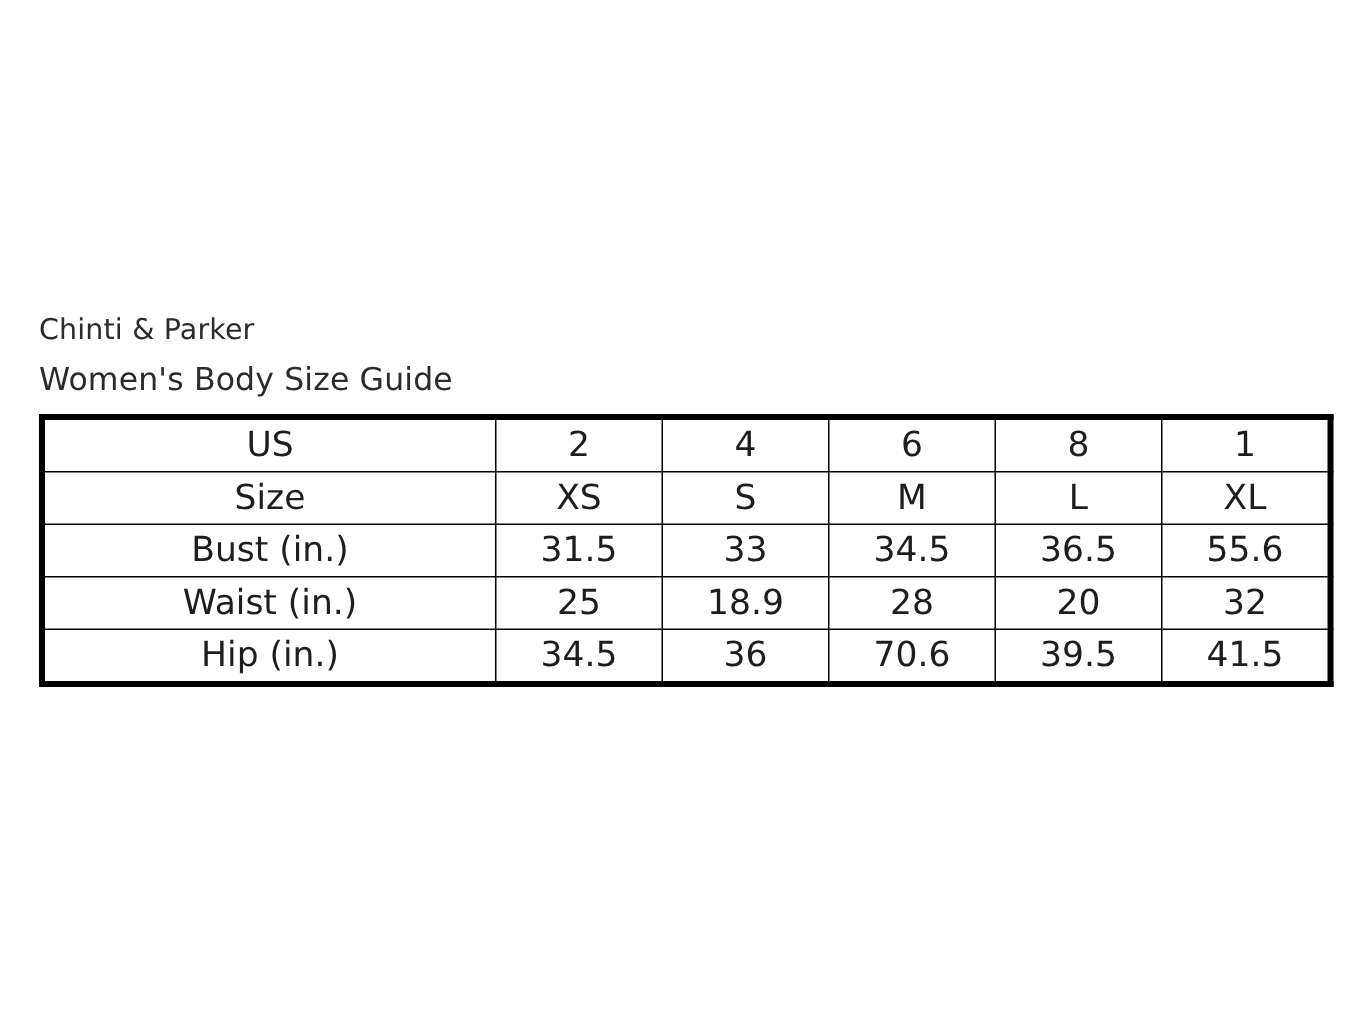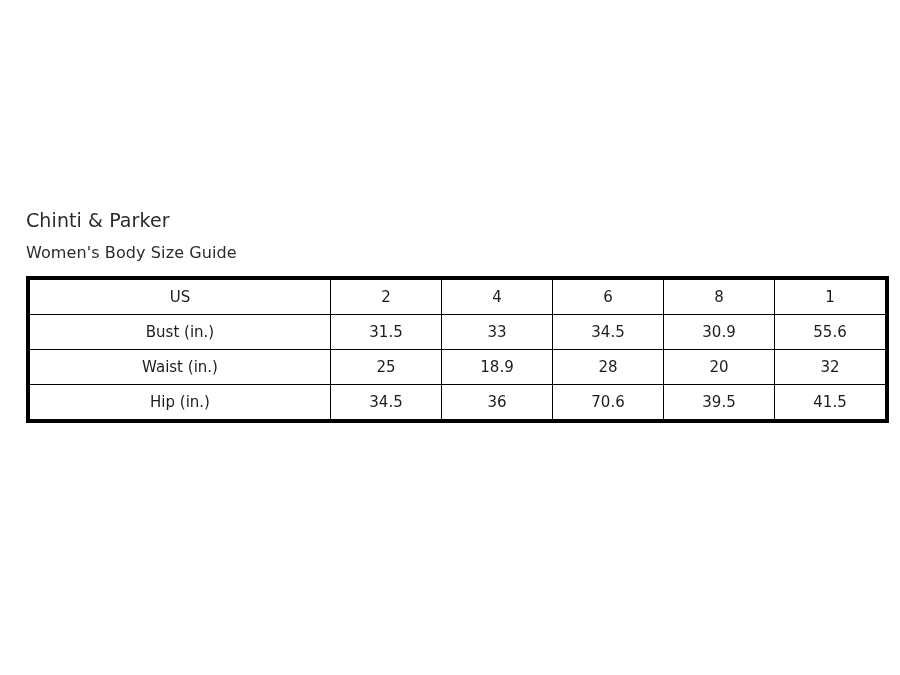--- a/index.html
+++ b/index.html
@@ -27,40 +27,40 @@
     width: 852px;
   }
   .brand {
     font-size: 19px;
     line-height: 30px;
     color: #2b2b2b;
     letter-spacing: 0.1px;
     font-family: "DejaVu Sans", sans-serif;
   }
   .subtitle {
-    font-size: 16px;
+    font-size: 21px;
     line-height: 30px;
     color: #2b2b2b;
     letter-spacing: 0.1px;
     margin-top: 3px;
     margin-bottom: 8px;
     font-family: "DejaVu Sans", sans-serif;
   }
   table.size-table {
     border-collapse: collapse;
     width: 852px;
     table-layout: fixed;
     border: 4px solid #000000;
   }
   table.size-table td {
     border: 1.5px solid #000000;
     height: 34px;
     text-align: center;
     vertical-align: middle;
-    font-size: 15px;
+    font-size: 23px;
     color: #1d1d1d;
     padding: 0;
     font-family: "DejaVu Sans", sans-serif;
   }
   table.size-table td.label-cell {
     width: 300px;
   }
   table.size-table td.val-cell {
     width: 110px;
   }
@@ -78,25 +78,33 @@
       <tbody>
         <tr>
           <td class="label-cell">US</td>
           <td class="val-cell">2</td>
           <td class="val-cell">4</td>
           <td class="val-cell">6</td>
           <td class="val-cell">8</td>
           <td class="val-cell">1</td>
         </tr>
         <tr>
+          <td class="label-cell">Size</td>
+          <td class="val-cell">XS</td>
+          <td class="val-cell">S</td>
+          <td class="val-cell">M</td>
+          <td class="val-cell">L</td>
+          <td class="val-cell">XL</td>
+        </tr>
+        <tr>
           <td class="label-cell">Bust (in.)</td>
           <td class="val-cell">31.5</td>
           <td class="val-cell">33</td>
           <td class="val-cell">34.5</td>
-          <td class="val-cell">30.9</td>
+          <td class="val-cell">36.5</td>
           <td class="val-cell">55.6</td>
         </tr>
         <tr>
           <td class="label-cell">Waist (in.)</td>
           <td class="val-cell">25</td>
           <td class="val-cell">18.9</td>
           <td class="val-cell">28</td>
           <td class="val-cell">20</td>
           <td class="val-cell">32</td>
         </tr>

